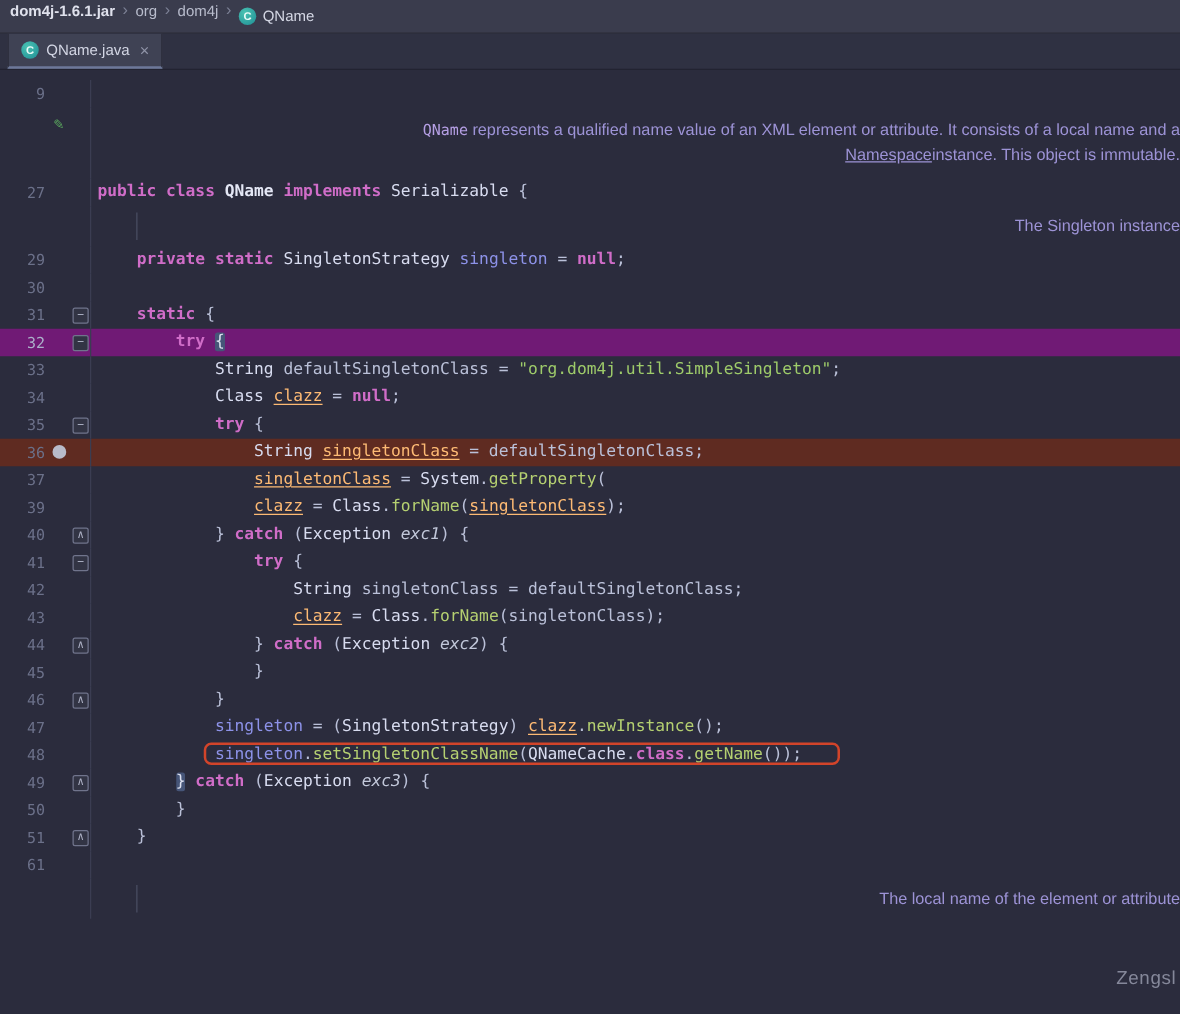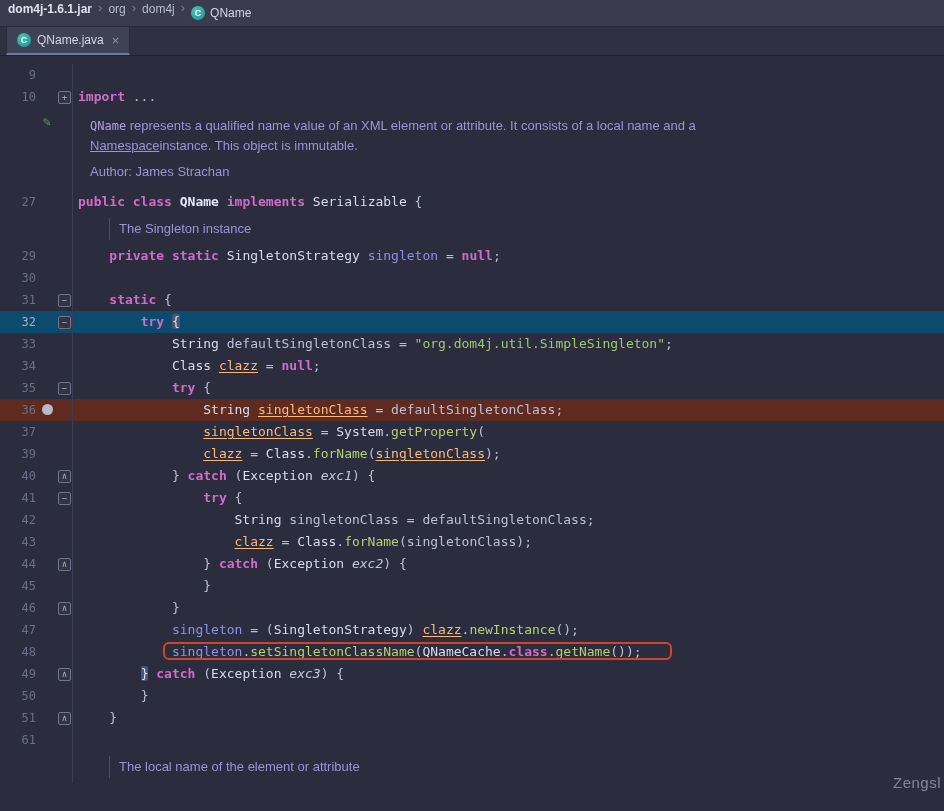--- a/index.html
+++ b/index.html
@@ -39,21 +39,21 @@
   }
   .tabclose{color:#9094a8;font-size:13px;margin-left:2px;}
 
   
   .editor{
     position:relative;height:757px;overflow:hidden;
     font-family:"DejaVu Sans Mono",monospace;font-size:13px;
   }
   #lines{padding-top:8px;}
   .row{display:flex;min-height:22px;line-height:22px;}
-  .hl-caret{background:#0c4a6e;}
+  .hl-caret{background:#701a75;}
   .hl-debug{background:#5f2b21;}
 
   .gutter{flex:0 0 72px;display:flex;border-right:1px solid #3b3d52;
           color:#6b7089;font-size:12px;}
   .hl-caret .num{color:#abb0ca;}
   .num{flex:0 0 36px;text-align:right;}
   .gico{flex:0 0 22px;display:flex;justify-content:center;}
   .gfold{flex:0 0 13px;}
   .fold{
     display:block;width:11px;height:11px;margin-top:5px;
@@ -88,25 +88,25 @@
     content:"";position:absolute;left:-9px;right:-30px;top:-2px;bottom:-1px;
     border:2px solid #d2442a;border-radius:6px;pointer-events:none;
   }
 
   
   .doccell{flex:1;font-family:"Liberation Sans",sans-serif;font-size:13px;}
   .t-doc{color:#9d93d6;}
   .t-docLink{color:#9d93d6;text-decoration:underline;cursor:pointer;}
   .t-docCode{font-family:"DejaVu Sans Mono",monospace;font-size:12px;color:#b59fe4;}
   .doc-class{padding:8px 0 10px 17px;}
-  .doc-class .dline{line-height:19px;}
+  .doc-class .dline{line-height:19px;text-align:right;}
   .doc-class .dline:nth-child(3){margin-top:7px;}
   .doc-inline{padding:5px 0;}
   .doc-inline .dline{line-height:22px;margin-left:36px;
-    border-left:1px solid #4a4d63;padding-left:9px;}
+    border-left:1px solid #4a4d63;padding-left:9px;text-align:right;}
 
   .watermark{
     position:absolute;right:3px;top:718px;color:#85889a;font-size:15px;
     font-family:"Liberation Sans",sans-serif;letter-spacing:.5px;
   }
 </style>
 </head>
 <body>
 
 <div class="breadcrumbs">
@@ -133,42 +133,31 @@
 <div class="editor">
   <div id="lines">
       <div class="row">
         <div class="gutter">
           <span class="num">9</span>
           <span class="gico"></span>
           <span class="gfold"></span>
         </div>
         <div class="codecell"></div>
       </div>
-      <div class="row">
-        <div class="gutter">
-          <span class="num">10</span>
-          <span class="gico"></span>
-          <span class="gfold">
-            <span class="fold">+</span>
-          </span>
-        </div>
-        <div class="codecell"><span class="t-kw">import</span><span class="t-pl"> ...</span></div>
-      </div>
       <div class="row docrow">
         <div class="gutter">
           <span class="num"></span>
           <span class="gico">
             <span class="pencil">✎</span>
           </span>
           <span class="gfold"></span>
         </div>
         <div class="doccell doc-class">
           <div class="dline"><span class="t-docCode">QName</span><span class="t-doc"> represents a qualified name value of an XML element or attribute. It consists of a local name and a</span></div>
           <div class="dline"><span class="t-docLink">Namespace</span><span class="t-doc">instance. This object is immutable.</span></div>
-          <div class="dline"><span class="t-doc">Author: James Strachan</span></div>
         </div>
       </div>
       <div class="row">
         <div class="gutter">
           <span class="num">27</span>
           <span class="gico"></span>
           <span class="gfold"></span>
         </div>
         <div class="codecell"><span class="t-kw">public</span><span class="t-pl"> </span><span class="t-kw">class</span><span class="t-pl"> </span><span class="t-tyb">QName</span><span class="t-pl"> </span><span class="t-kw">implements</span><span class="t-pl"> </span><span class="t-ty">Serializable</span><span class="t-pl"> {</span></div>
       </div>

